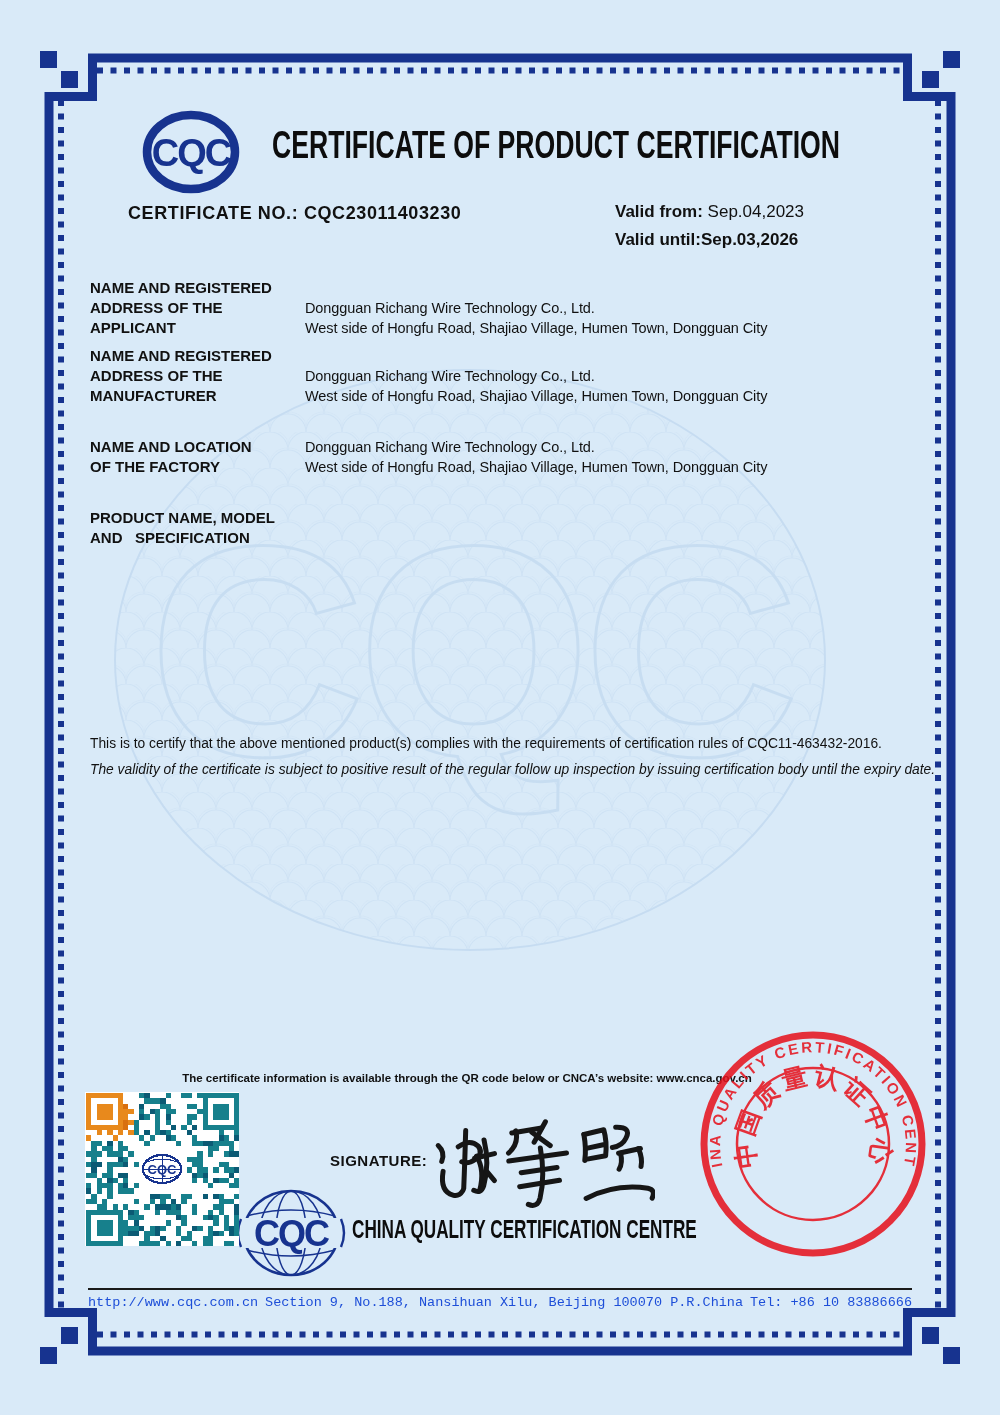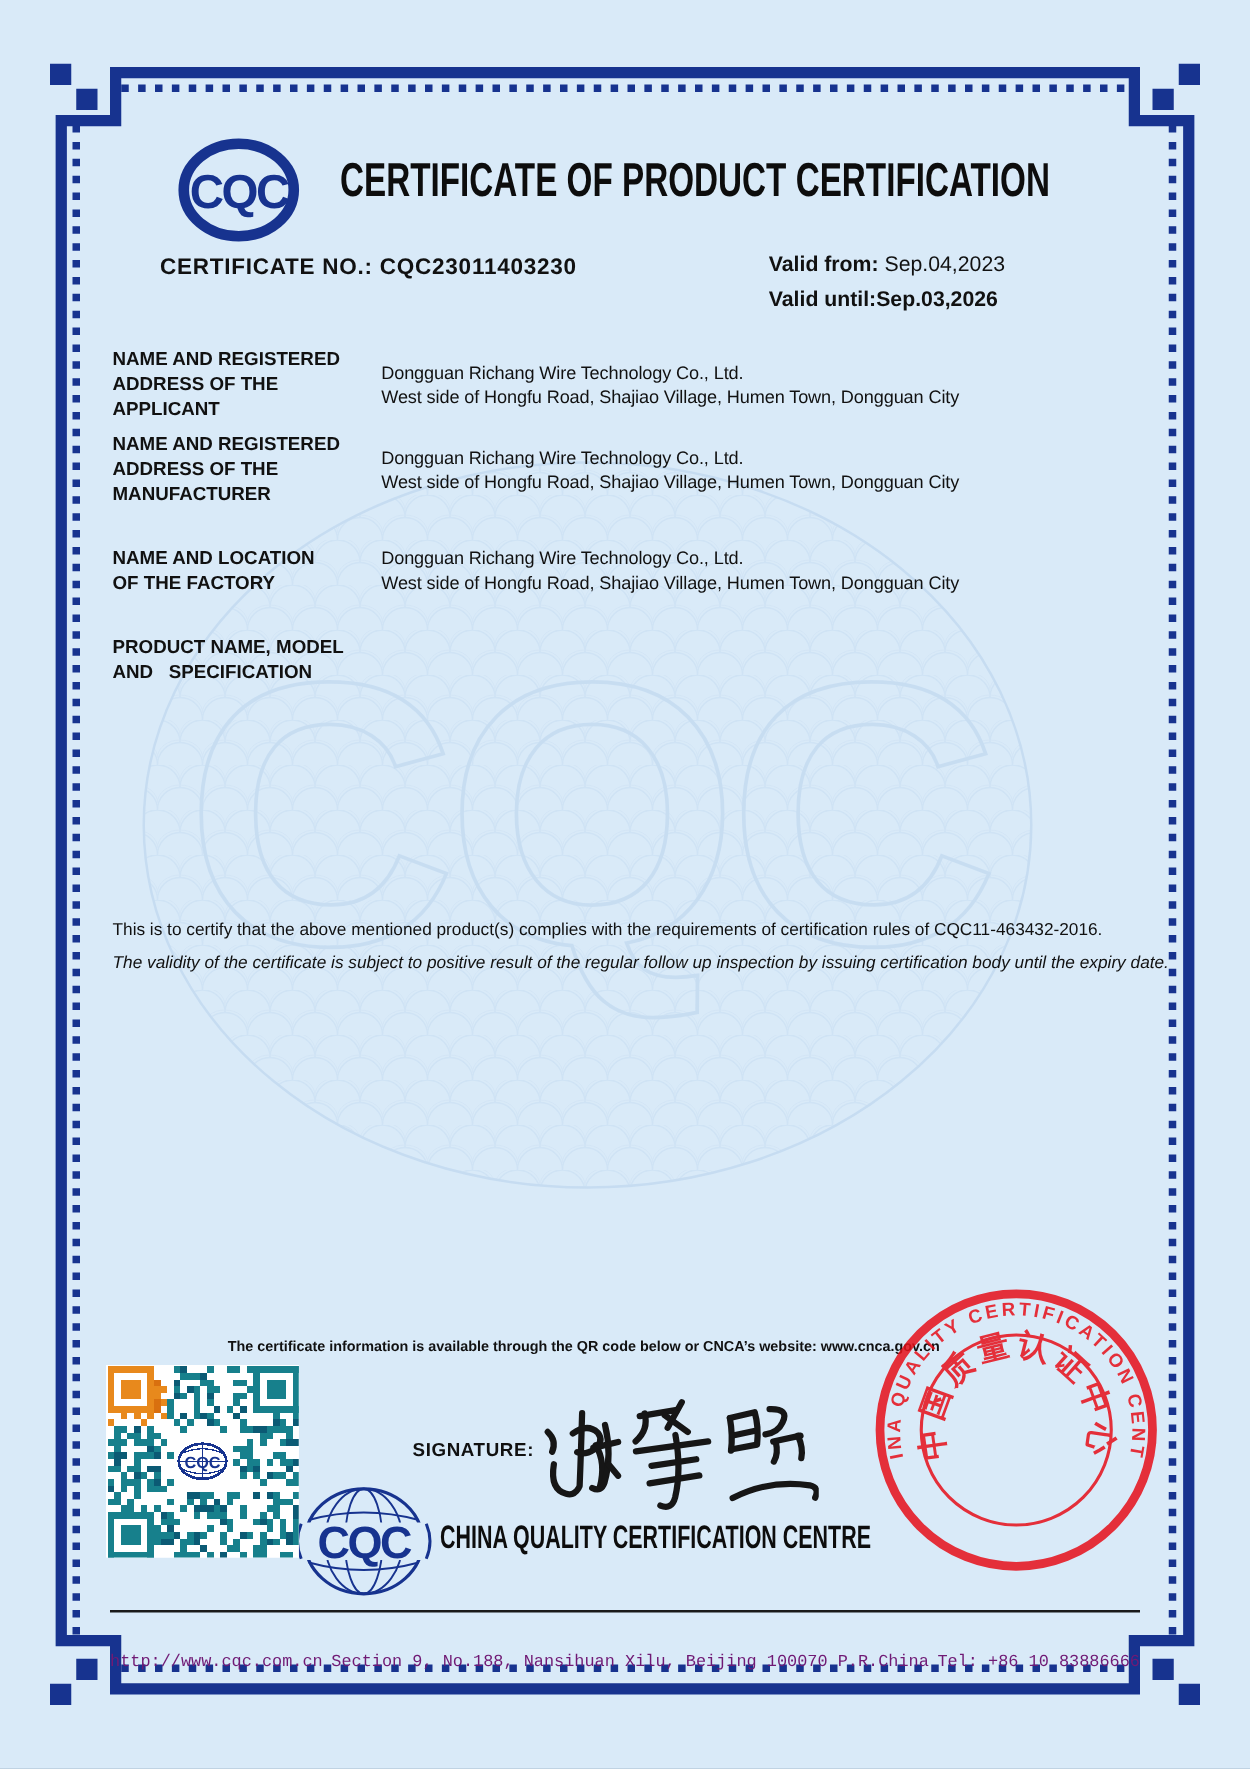--- a/index.html
+++ b/index.html
@@ -15,35 +15,35 @@
     left:272px;top:124px;font-size:38px;font-weight:bold;color:#0d0d0d;
     transform:scaleX(0.70);transform-origin:left center;white-space:nowrap;
     letter-spacing:0px;
   }
   .certno-row{left:128px;top:203px;font-size:18px;font-weight:bold;letter-spacing:0.6px;white-space:nowrap;}
   .valid-row{left:615px;font-size:17px;white-space:nowrap;}
   .valid-row .lab{font-weight:bold;}
   .valid-from-val{font-weight:normal;}
   .valid-until-val{font-weight:bold;}
   
-  .section{left:90px;width:845px;display:flex;align-items:center;}
+  .section{left:90px;width:845px;display:flex;align-items:flex-end;}
   .sec-label{width:215px;flex:0 0 215px;font-size:15px;font-weight:bold;line-height:20px;white-space:pre-wrap;}
   .sec-value{flex:1;font-size:14.5px;line-height:19.5px;white-space:pre-wrap;padding-top:2px;letter-spacing:-0.1px;}
   .para{left:90px;width:800px;font-size:13.8px;white-space:nowrap;}
   .qr-note{left:100px;width:734px;text-align:center;font-size:11.5px;font-weight:600;margin-top:16px;}
   .sig-label{left:330px;top:1152px;font-size:15px;font-weight:bold;letter-spacing:0.5px;}
   .issuer-name{
     left:352px;top:1214px;font-size:26px;font-weight:bold;white-space:nowrap;
     transform:scaleX(0.66);transform-origin:left center;color:#0d0d0d;
   }
   
   .footer-sep{left:88px;top:1288px;width:824px;height:2px;background:#1a1a1a;}
   .footer-row{
     left:88px;top:1295px;width:824px;display:flex;justify-content:space-between;
-    font-family:"Liberation Mono","DejaVu Sans Mono",monospace;font-size:13.5px;color:#701a75;margin-top:28px;
+    font-family:"Liberation Mono","DejaVu Sans Mono",monospace;font-size:13.5px;color:#1d4ed8;
   }
   #qr-box{left:85px;top:1092px;width:154px;height:154px;background:#fff;padding:0;}
   #stamp{left:696px;top:1027px;opacity:0.85;}
   #signature-svg{left:425px;top:1112px;}
 </style>
 </head>
 <body>
 
 <div id="page">
 

